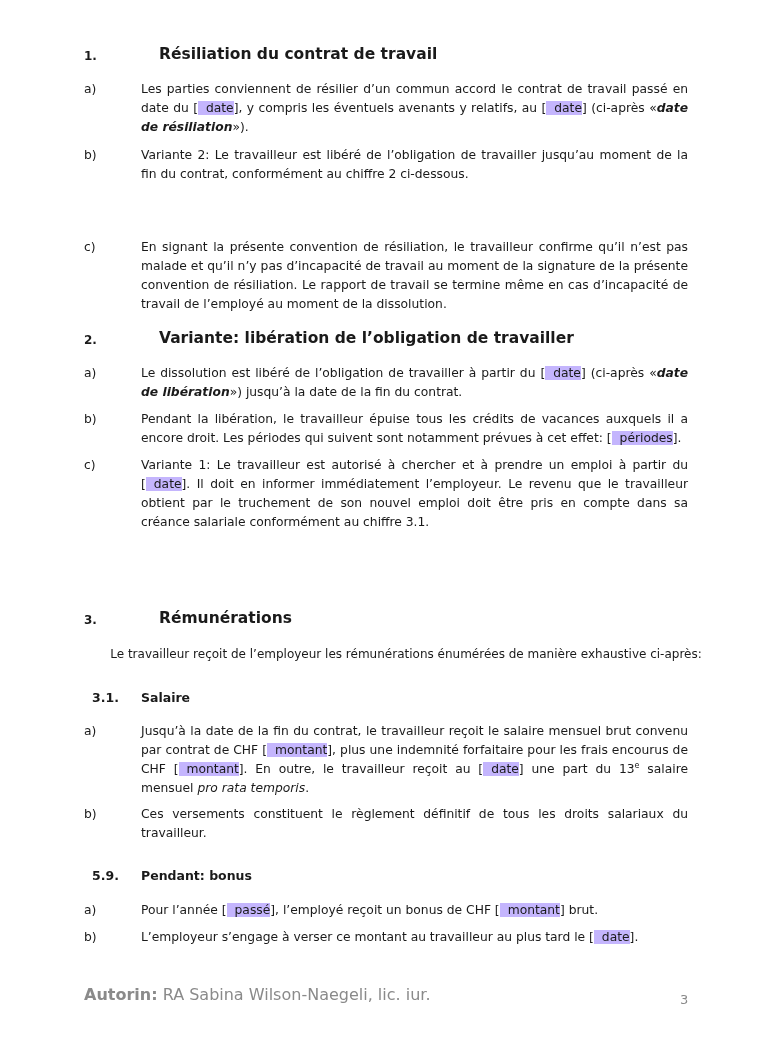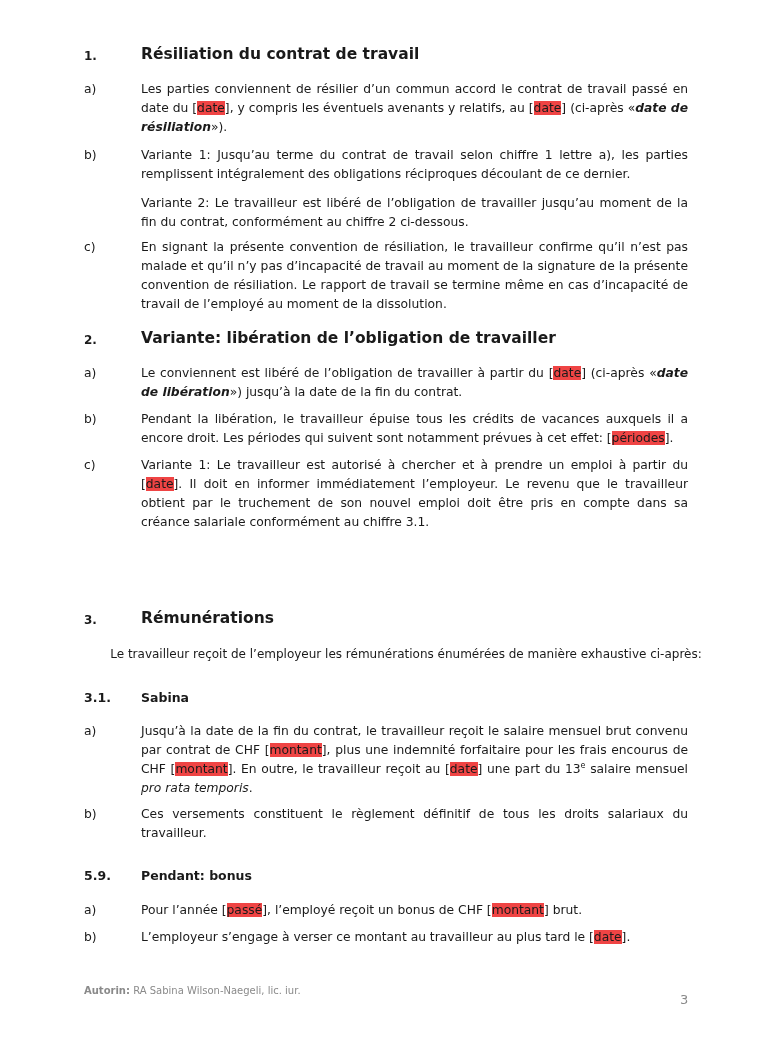--- a/index.html
+++ b/index.html
@@ -1,35 +1,35 @@
 <!DOCTYPE html>
 <html><head>
 <meta charset="utf-8">
 <style>
   html, body { margin: 0; padding: 0; background: #ffffff; }
   body { width: 776px; height: 1039px; position: relative; overflow: hidden;
          font-family: "DejaVu Sans", sans-serif; color: #1a1a1a; }
   .page { position: absolute; left: 0; top: 0; width: 776px; height: 1039px; }
   .h1 { position: absolute; left: 84px; font-weight: bold; font-size: 15.5px; }
   .h1 .num { position: absolute; left: 0; font-size: 12px; top: 4px; }
-  .h1 .title { position: absolute; left: 57px; white-space: nowrap; }
+  .h1 .title { position: absolute; left: 75px; white-space: nowrap; }
   .h2 { position: absolute; left: 84px; font-weight: bold; font-size: 12.5px; }
-  .h2 .num { position: absolute; left: 0; }
+  .h2 .num { position: absolute; left: 8px; }
   .h2 .title { position: absolute; left: 57px; white-space: nowrap; }
   .item { position: absolute; left: 84px; width: 604px; font-size: 12.3px; line-height: 19px; }
   .item .lbl { position: absolute; left: 0; top: 0; }
   .item .body { margin-left: 57px; text-align: justify; text-align-last: left; }
   .item .body p { margin: 0 0 10px 0; }
   .item .body p:last-child { margin-bottom: 0; }
   .plain { position: absolute; left: 96px; width: 620px; font-size: 12px; line-height: 19px; white-space: nowrap; text-align: center; }
-  .ph { background: #ef4444; }
+  .ph { background: #c4b5fd; padding-left: 8px; }
   .bi { font-weight: bold; font-style: italic; }
   .it { font-style: italic; }
   sup { font-size: 8px; line-height: 0; }
-  .footer { position: absolute; left: 84px; top: 985px; font-size: 10px; color: #8a8a8a; }
+  .footer { position: absolute; left: 84px; top: 985px; font-size: 16px; color: #8a8a8a; }
   .footer b { font-weight: bold; }
   .pagenum { position: absolute; left: 680px; top: 992px; font-size: 13px; color: #8a8a8a; }
 </style>
 </head>
 <body>
 
 <div class="page">
 
   <div class="h1" style="top:45px;">
     <span class="num">1.</span>
@@ -37,38 +37,37 @@
   </div>
 
   <div class="item" style="top:80px;">
     <span class="lbl">a)</span>
     <div class="body"><span>Les parties conviennent de résilier d’un commun accord le contrat de travail passé en date du [</span><span class="ph">date</span><span>], y compris les éventuels avenants y relatifs, au [</span><span class="ph">date</span><span>] (ci-après «</span><span class="bi">date de résiliation</span><span>»).</span></div>
   </div>
 
   <div class="item" style="top:146px;">
     <span class="lbl">b)</span>
     <div class="body">
-      <p>Variante 1: Jusqu’au terme du contrat de travail selon chiffre 1 lettre a), les parties remplissent intégralement des obligations réciproques découlant de ce dernier.</p>
       <p>Variante 2: Le travailleur est libéré de l’obligation de travailler jusqu’au moment de la fin du contrat, conformément au chiffre 2 ci-dessous.</p>
     </div>
   </div>
 
   <div class="item" style="top:238px;">
     <span class="lbl">c)</span>
     <div class="body">En signant la présente convention de résiliation, le travailleur confirme qu’il n’est pas malade et qu’il n’y pas d’incapacité de travail au moment de la signature de la présente convention de résiliation. Le rapport de travail se termine même en cas d’incapacité de travail de l’employé au moment de la dissolution.</div>
   </div>
 
   <div class="h1" style="top:329px;">
     <span class="num">2.</span>
     <span class="title">Variante: libération de l’obligation de travailler</span>
   </div>
 
   <div class="item" style="top:364px;">
     <span class="lbl">a)</span>
-    <div class="body"><span>Le conviennent est libéré de l’obligation de travailler à partir du [</span><span class="ph">date</span><span>] (ci-après «</span><span class="bi">date de libération</span><span>») jusqu’à la date de la fin du contrat.</span></div>
+    <div class="body"><span>Le dissolution est libéré de l’obligation de travailler à partir du [</span><span class="ph">date</span><span>] (ci-après «</span><span class="bi">date de libération</span><span>») jusqu’à la date de la fin du contrat.</span></div>
   </div>
 
   <div class="item" style="top:410px;">
     <span class="lbl">b)</span>
     <div class="body"><span>Pendant la libération, le travailleur épuise tous les crédits de vacances auxquels il a encore droit. Les périodes qui suivent sont notamment prévues à cet effet: [</span><span class="ph">périodes</span><span>].</span></div>
   </div>
 
   <div class="item" style="top:456px;">
     <span class="lbl">c)</span>
     <div class="body">
@@ -78,21 +77,21 @@
 
   <div class="h1" style="top:609px;">
     <span class="num">3.</span>
     <span class="title">Rémunérations</span>
   </div>
 
   <div class="plain" style="top:645px;">Le travailleur reçoit de l’employeur les rémunérations énumérées de manière exhaustive ci-après:</div>
 
   <div class="h2" style="top:690px;">
     <span class="num">3.1.</span>
-    <span class="title">Sabina</span>
+    <span class="title">Salaire</span>
   </div>
 
   <div class="item" style="top:722px;">
     <span class="lbl">a)</span>
     <div class="body"><span>Jusqu’à la date de la fin du contrat, le travailleur reçoit le salaire mensuel brut convenu par contrat de CHF [</span><span class="ph">montant</span><span>], plus une indemnité forfaitaire pour les frais encourus de CHF [</span><span class="ph">montant</span><span>]. En outre, le travailleur reçoit au [</span><span class="ph">date</span><span>] une part du 13</span><sup>e</sup><span> salaire mensuel </span><span class="it">pro rata temporis</span><span>.</span></div>
   </div>
 
   <div class="item" style="top:805px;">
     <span class="lbl">b)</span>
     <div class="body">Ces versements constituent le règlement définitif de tous les droits salariaux du travailleur.</div>

